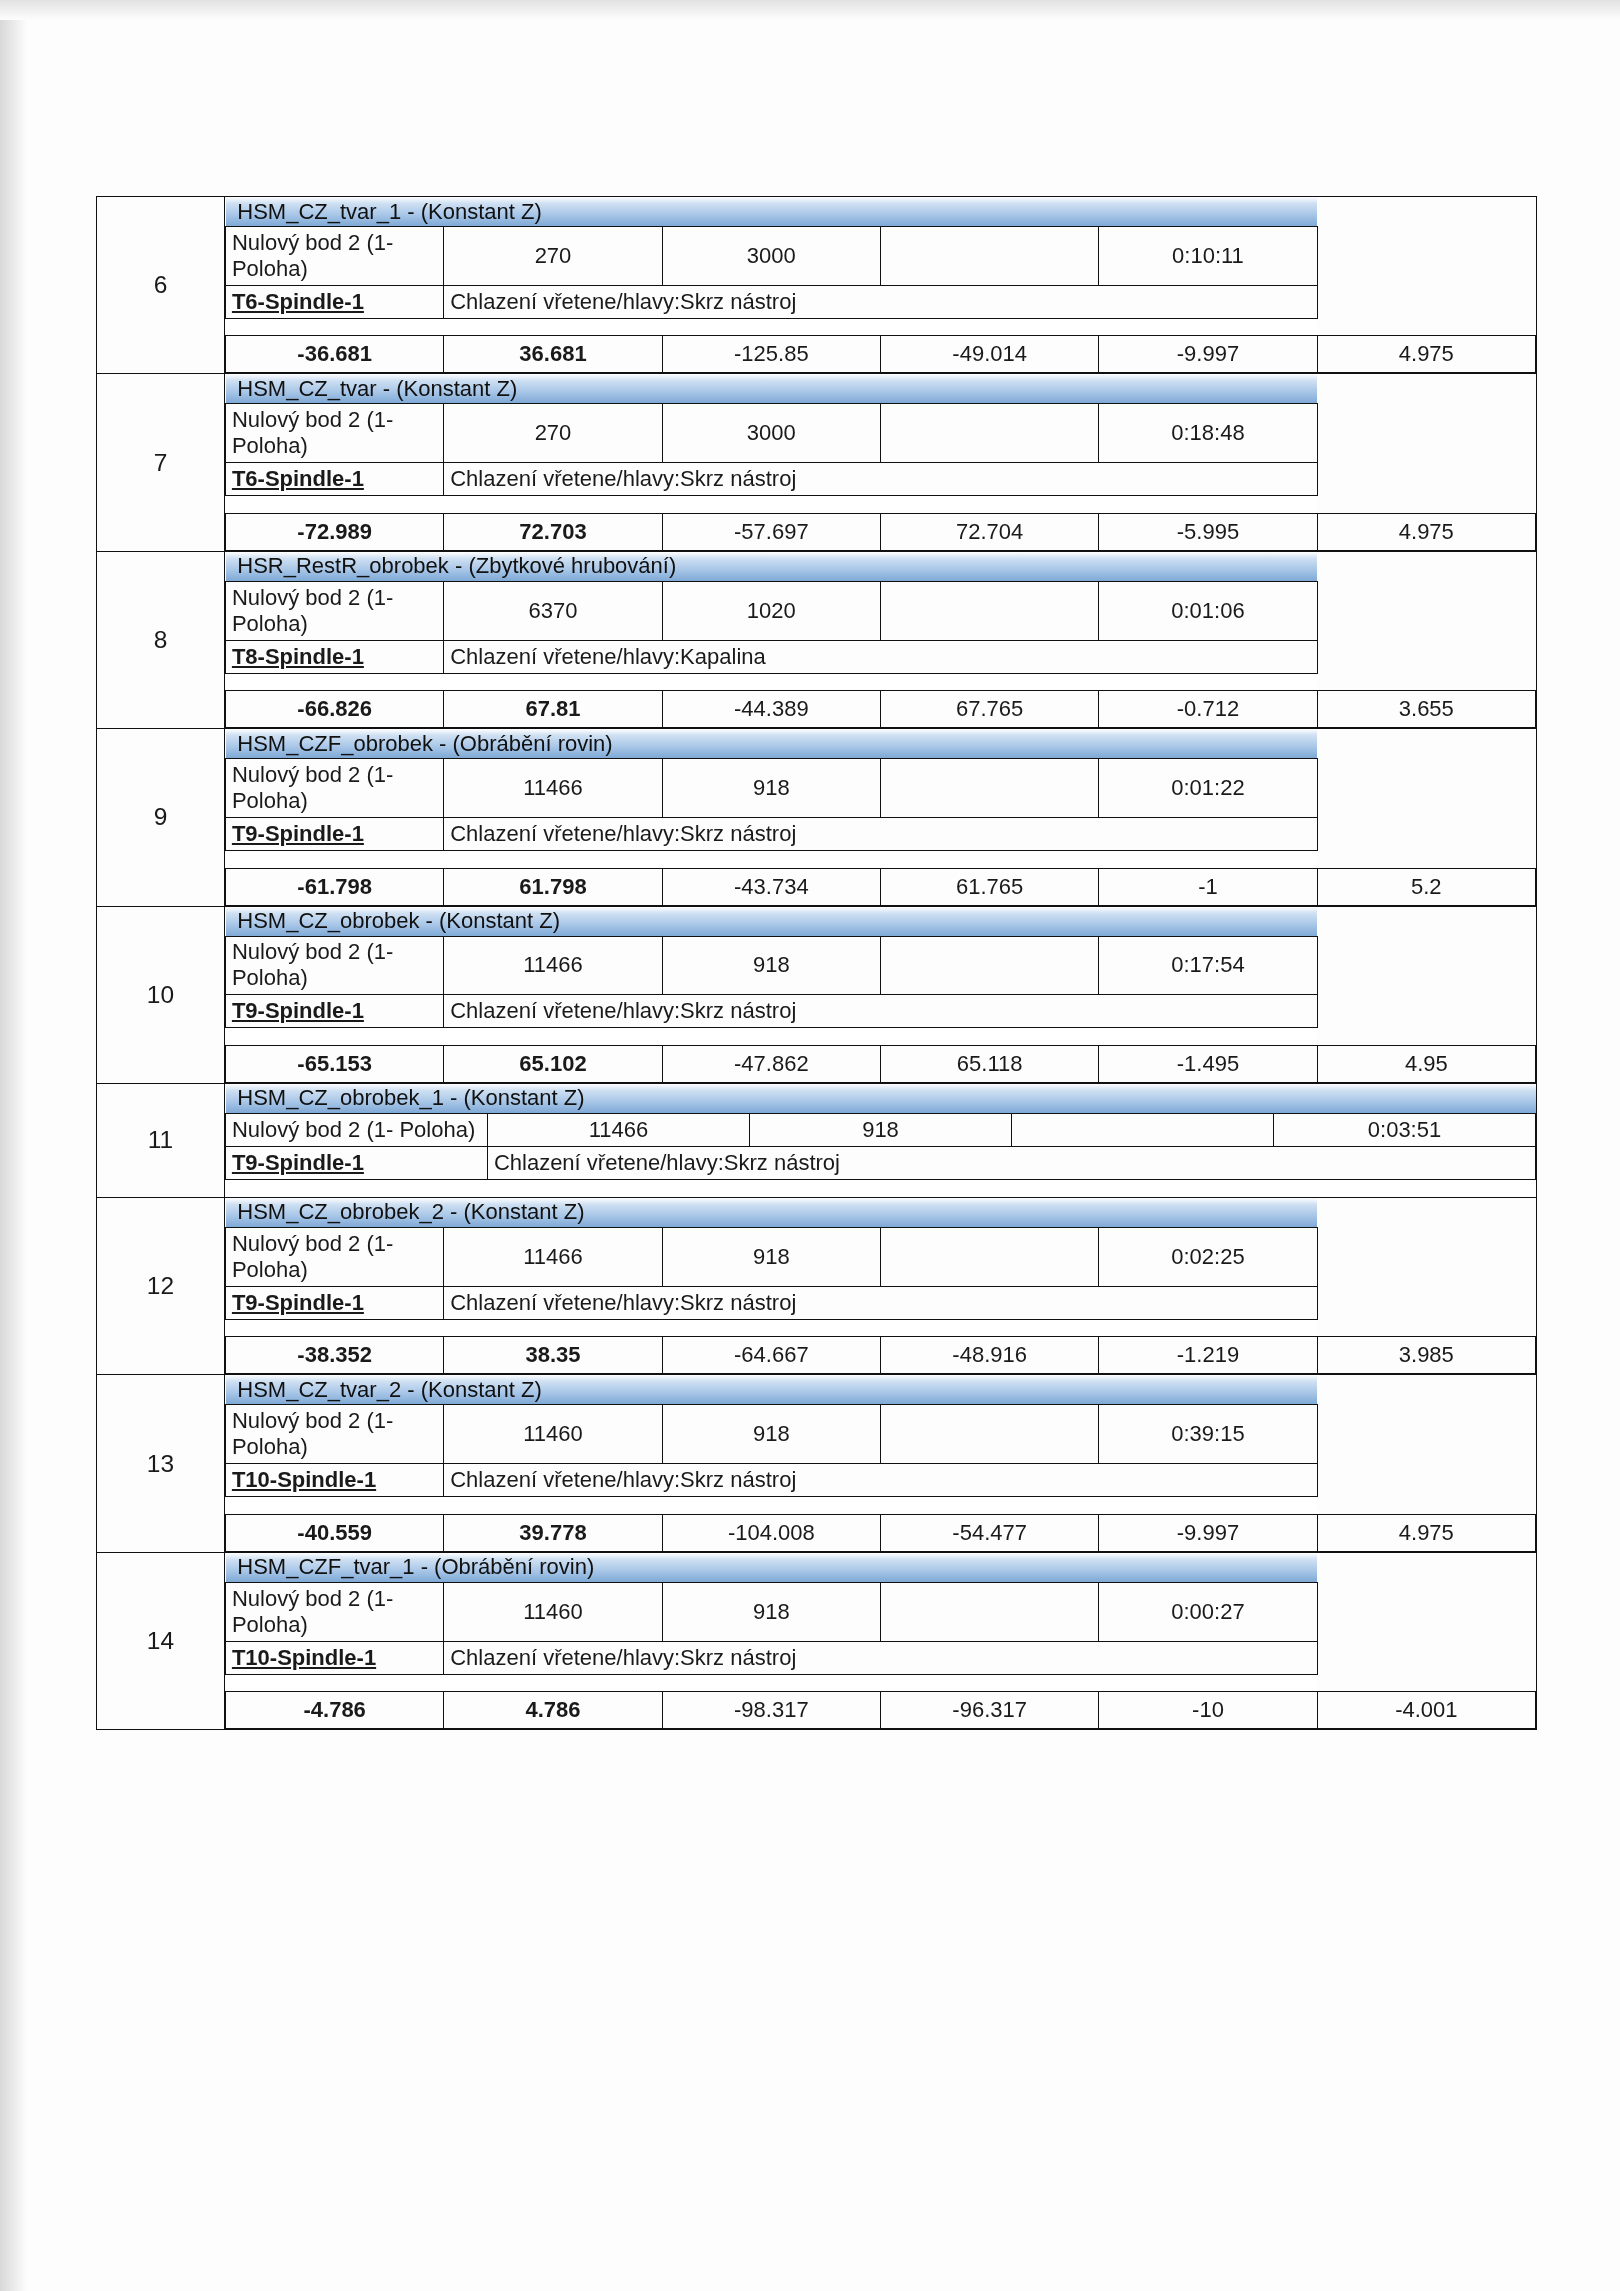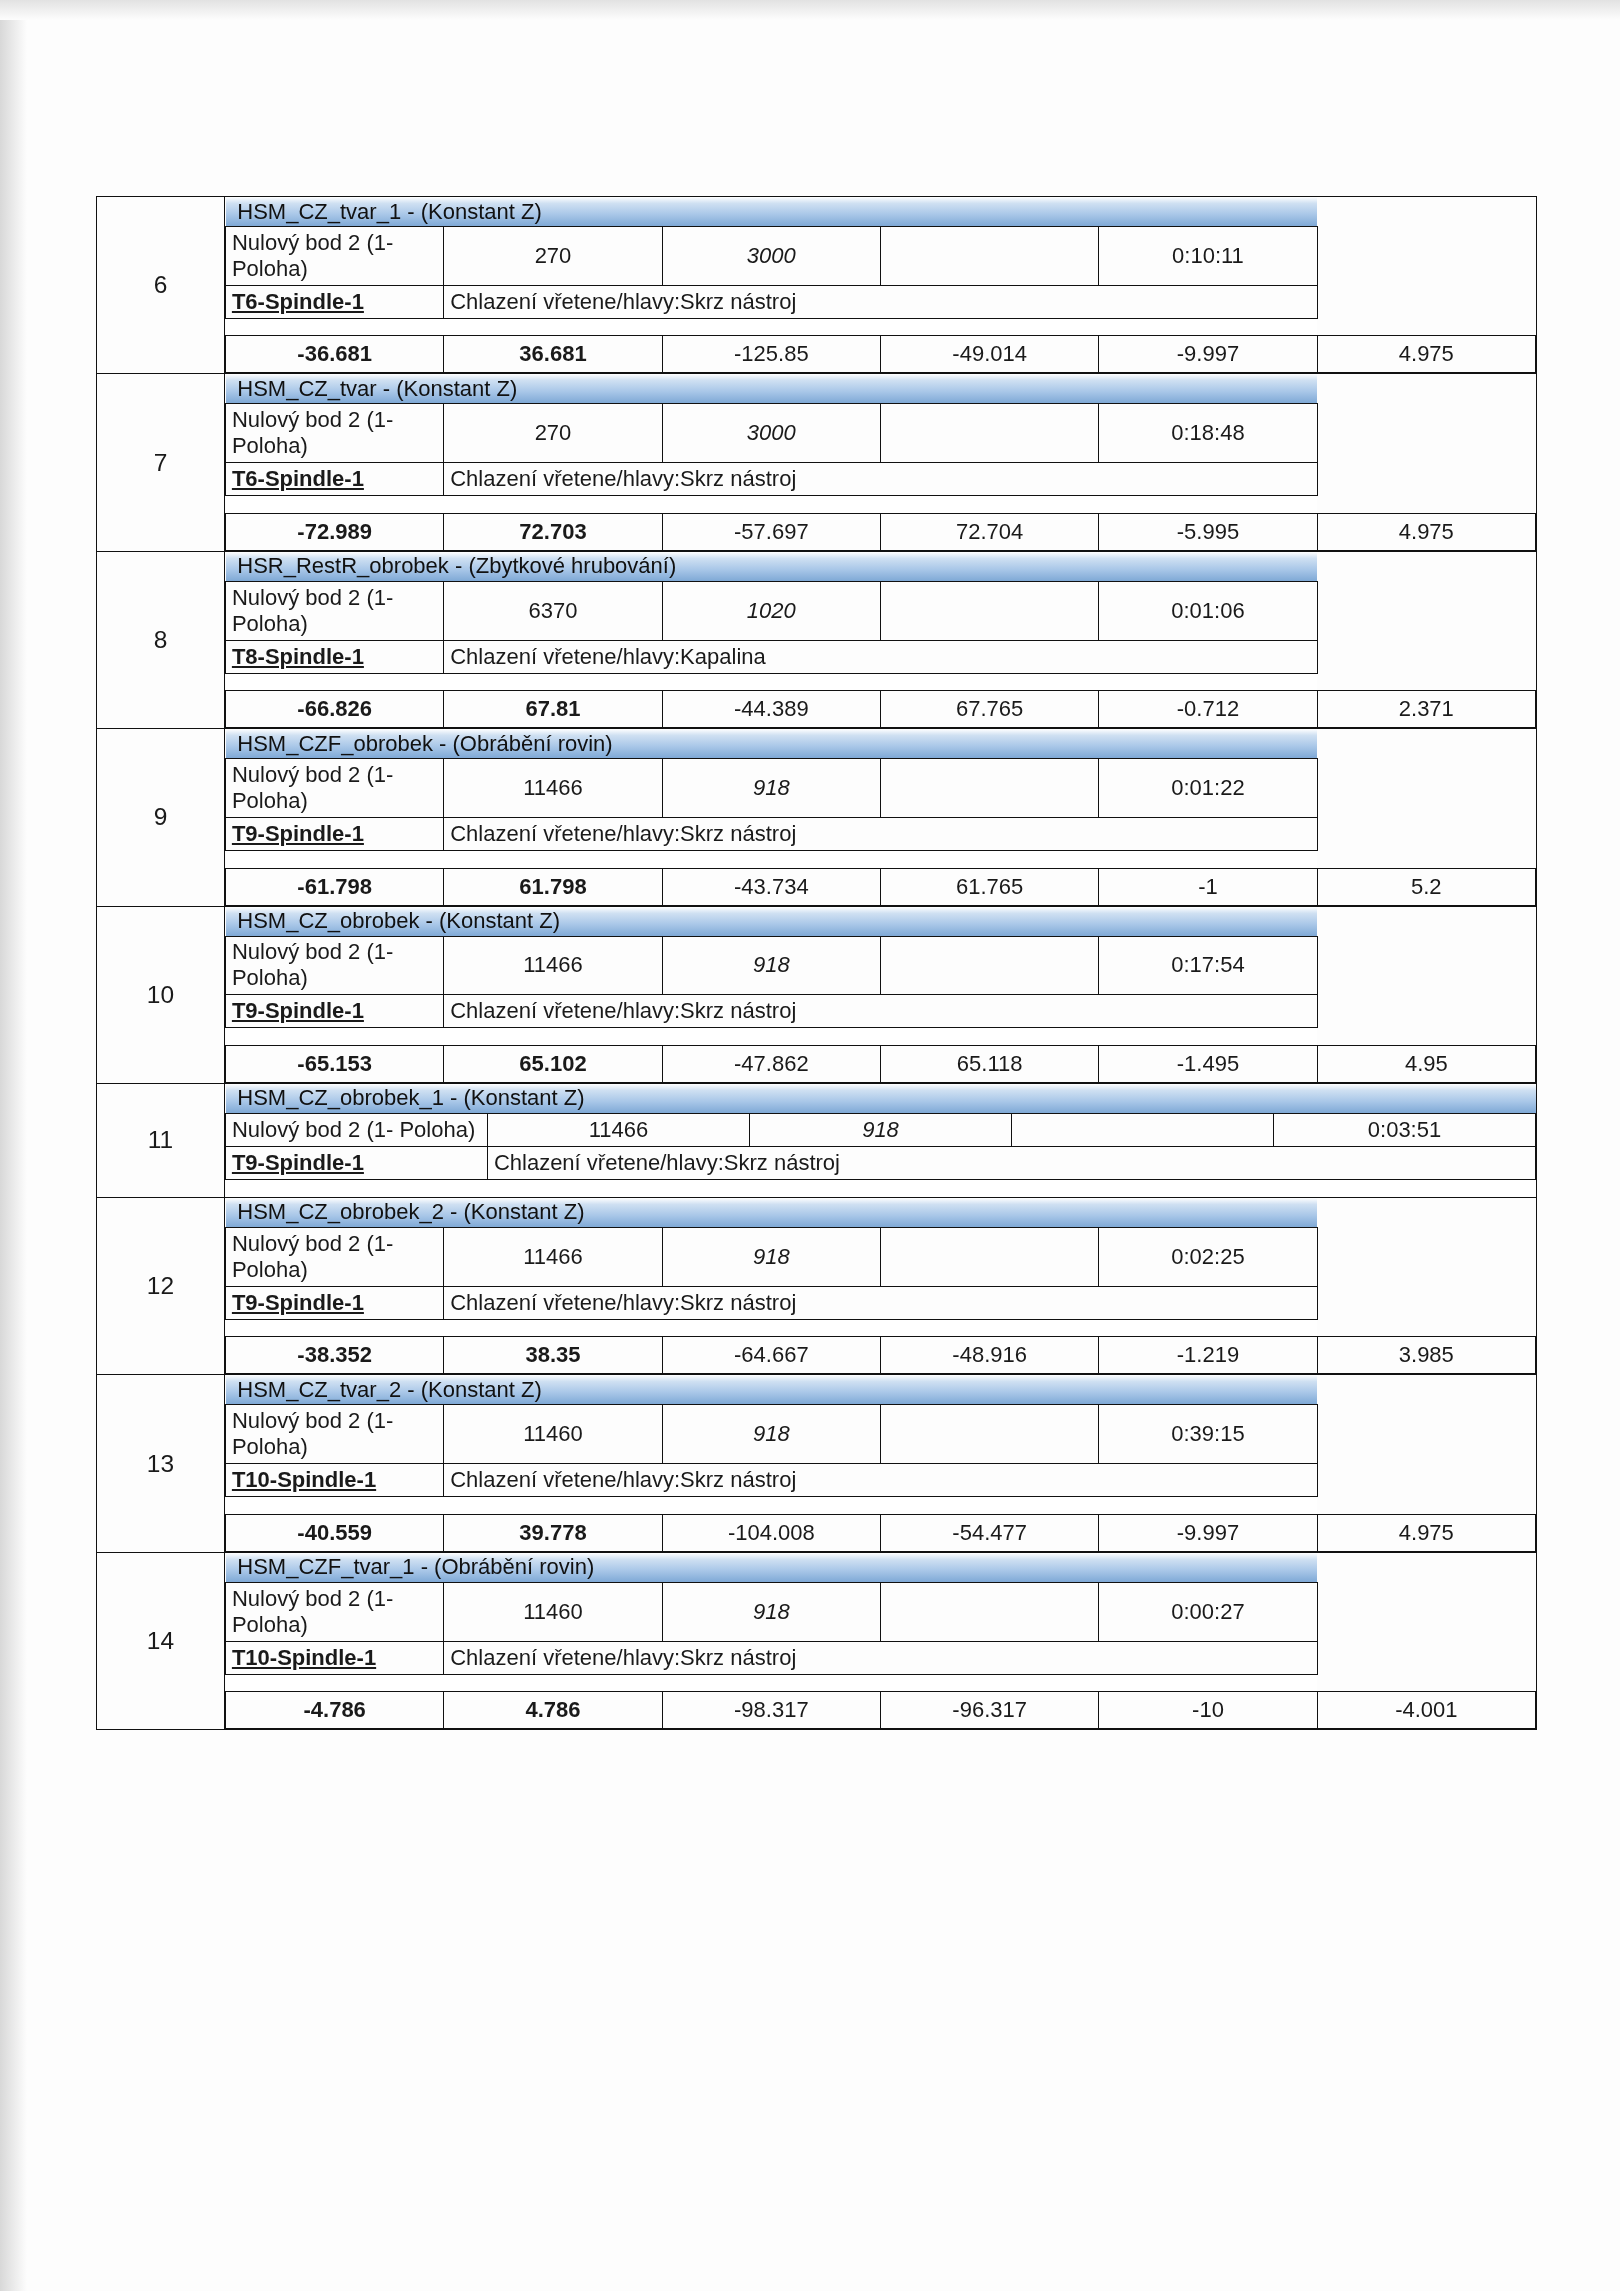--- a/index.html
+++ b/index.html
@@ -90,21 +90,21 @@
     color: #111;
   }
   .sep-row td {
     border: none !important;
     height: 17.6px !important;
     padding: 0 !important;
     background: #fff;
   }
   .zero-label { width: 284px; }
   .val-a { width: 230px; text-align: center; }
-  .val-b { width: 235px; text-align: center; font-style: italic; }
+  .val-b { width: 235px; text-align: center; }
   .val-c { width: 265px; }
   .val-d { width: 294px; text-align: center; }
   .tool-label { width: 284px; font-weight: bold; text-decoration: underline; }
   .cool-label { }
   
   .stats-row td {
     text-align: center;
     height: 37px !important;
     font-size: 22.5px;
   }
@@ -222,21 +222,21 @@
                   </tr>
                   <tr class="sep-row">
                     <td colspan="5" class="no-b"></td>
                   </tr>
                   <tr class="stats-row">
                     <td class="s1 nb-top">-66.826</td>
                     <td class="s2 nb-top">67.81</td>
                     <td class="s3 nb-top">-44.389</td>
                     <td class="s4 nb-top">67.765</td>
                     <td class="s5 nb-top">-0.712</td>
-                    <td class="s6 nb-top">2.371</td>
+                    <td class="s6 nb-top">3.655</td>
                   </tr>
                 </tbody>
               </table>
             </td>
           </tr>
           <tr>
             <td class="num-cell">9</td>
             <td class="block-cell">
               <table class="inner">
                 <tbody>

